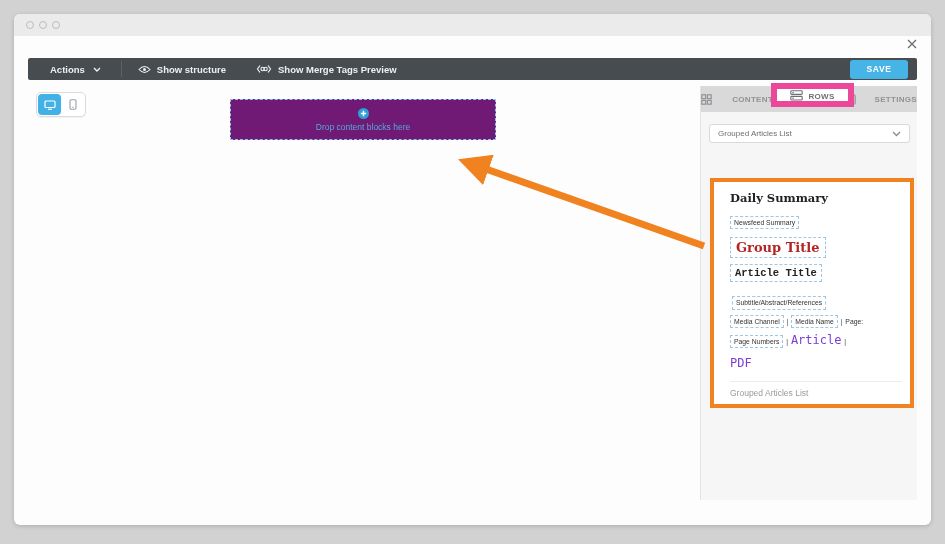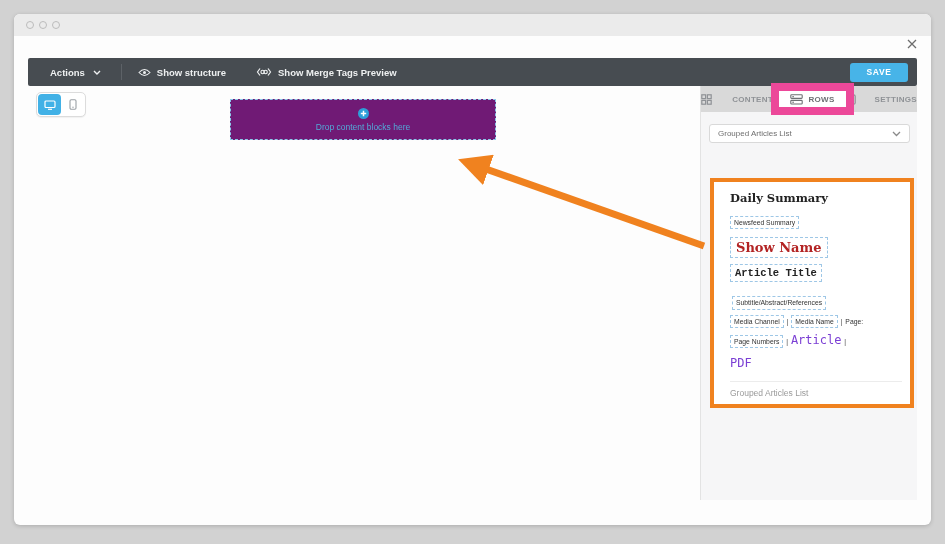--- a/index.html
+++ b/index.html
@@ -24,21 +24,21 @@
     width:8px; height:8px; border-radius:50%;
     border:1.4px solid #bcbcbc; background:transparent;
   }
   .close-x {
     position:absolute; top:24px; right:13px; width:12px; height:12px; cursor:pointer;
   }
   .close-x svg { display:block; }
 
   
   .toolbar {
-    position:absolute; left:14px; top:44px; width:889px; height:28px;
+    position:absolute; left:14px; top:44px; width:889px; height:22px;
     background:#474c51; border-radius:2px;
     display:flex; align-items:center; color:#eef0f1;
     font-size:9.5px; font-weight:bold;
   }
   .tb-item { display:flex; align-items:center; gap:6px; }
   .actions-btn { padding:0 14px 0 22px; display:flex; align-items:center; gap:8px; cursor:pointer; }
   .tb-sep { width:1px; height:16px; background:#5d6267; margin:0 16px 0 6px; }
   .tb-toggle { margin-right:30px; cursor:pointer; }
   .save-btn {
     margin-left:auto; margin-right:9px;
@@ -74,23 +74,23 @@
   }
   .tabbar {
     position:absolute; left:0; top:0; width:100%; height:26px;
     background:#d9d9d9; display:flex;
   }
   .tab {
     flex:1; display:flex; align-items:center; justify-content:space-between; gap:5px;
     color:#8f9296; font-size:8px; font-weight:bold; letter-spacing:.3px; cursor:pointer;
   }
   .rows-highlight {
-    position:absolute; left:70px; top:-3px; width:83px; height:32px;
-    background:#fff; border:8px solid #ec4899;
-    display:flex; align-items:center; justify-content:center; gap:5px;
+    position:absolute; left:70px; top:-3px; width:83px; height:24px;
+    background:#fff; border:6px solid #ec4899;
+    display:flex; align-items:flex-end; justify-content:center; gap:5px;
     color:#6d7073; font-size:8px; font-weight:bold; letter-spacing:.3px;
     z-index:5; cursor:pointer;
   }
   .dropdown {
     position:absolute; left:8px; top:38px; width:201px; height:19px;
     background:#fff; border:1px solid #d9d9d9; border-radius:3px;
     display:flex; align-items:center; padding:0 8px;
     color:#6f6f6f; font-size:8px; cursor:pointer;
   }
   .dropdown .chev { margin-left:auto; }
@@ -267,21 +267,21 @@
       </span>
     </div>
 
 
     <div class="row-card">
       <div class="serif-title">Daily Summary</div>
       <div style="margin-top:6px;">
         <span class="tagbox">Newsfeed Summary</span>
       </div>
       <div>
-        <span class="group-name">Show Name</span>
+        <span class="group-name">Group Title</span>
       </div>
       <div>
         <span class="article-title">Article Title</span>
       </div>
       <div class="subtitle-row">
         <span class="tagbox">Subtitle/Abstract/References</span>
       </div>
       <div class="meta-line">
         <span class="tagbox">Media Channel</span>
         <span class="sep">|</span>

